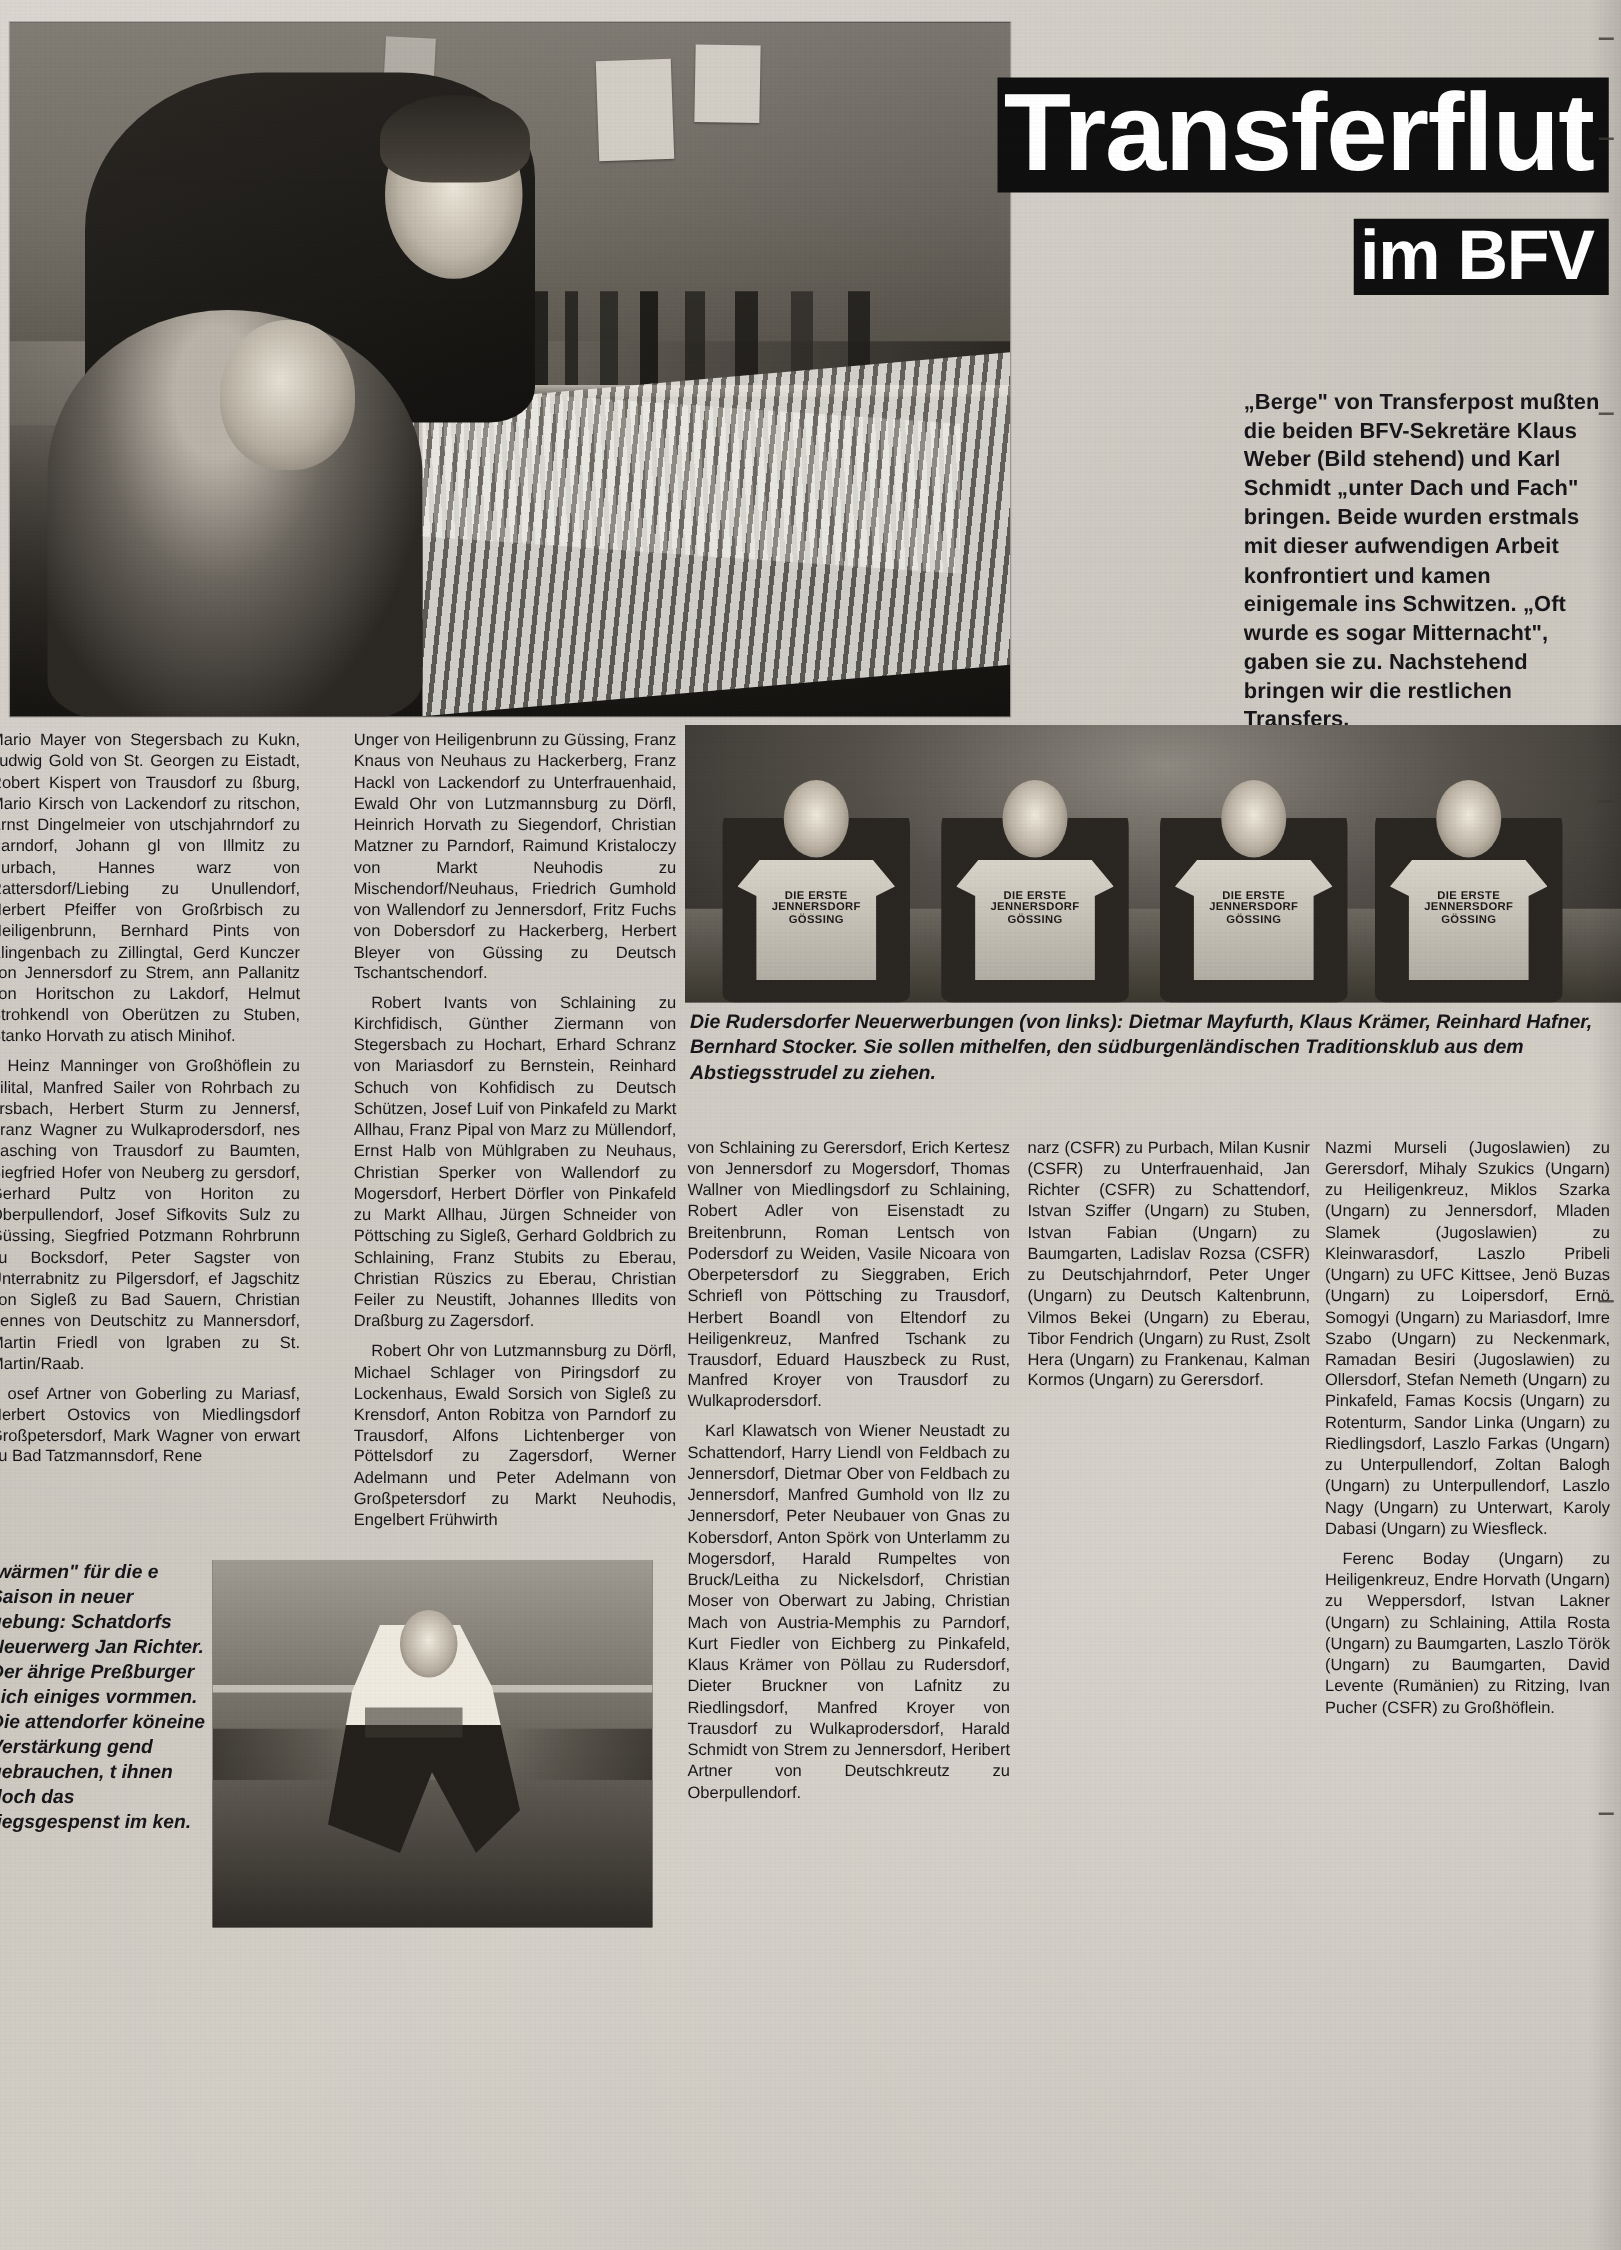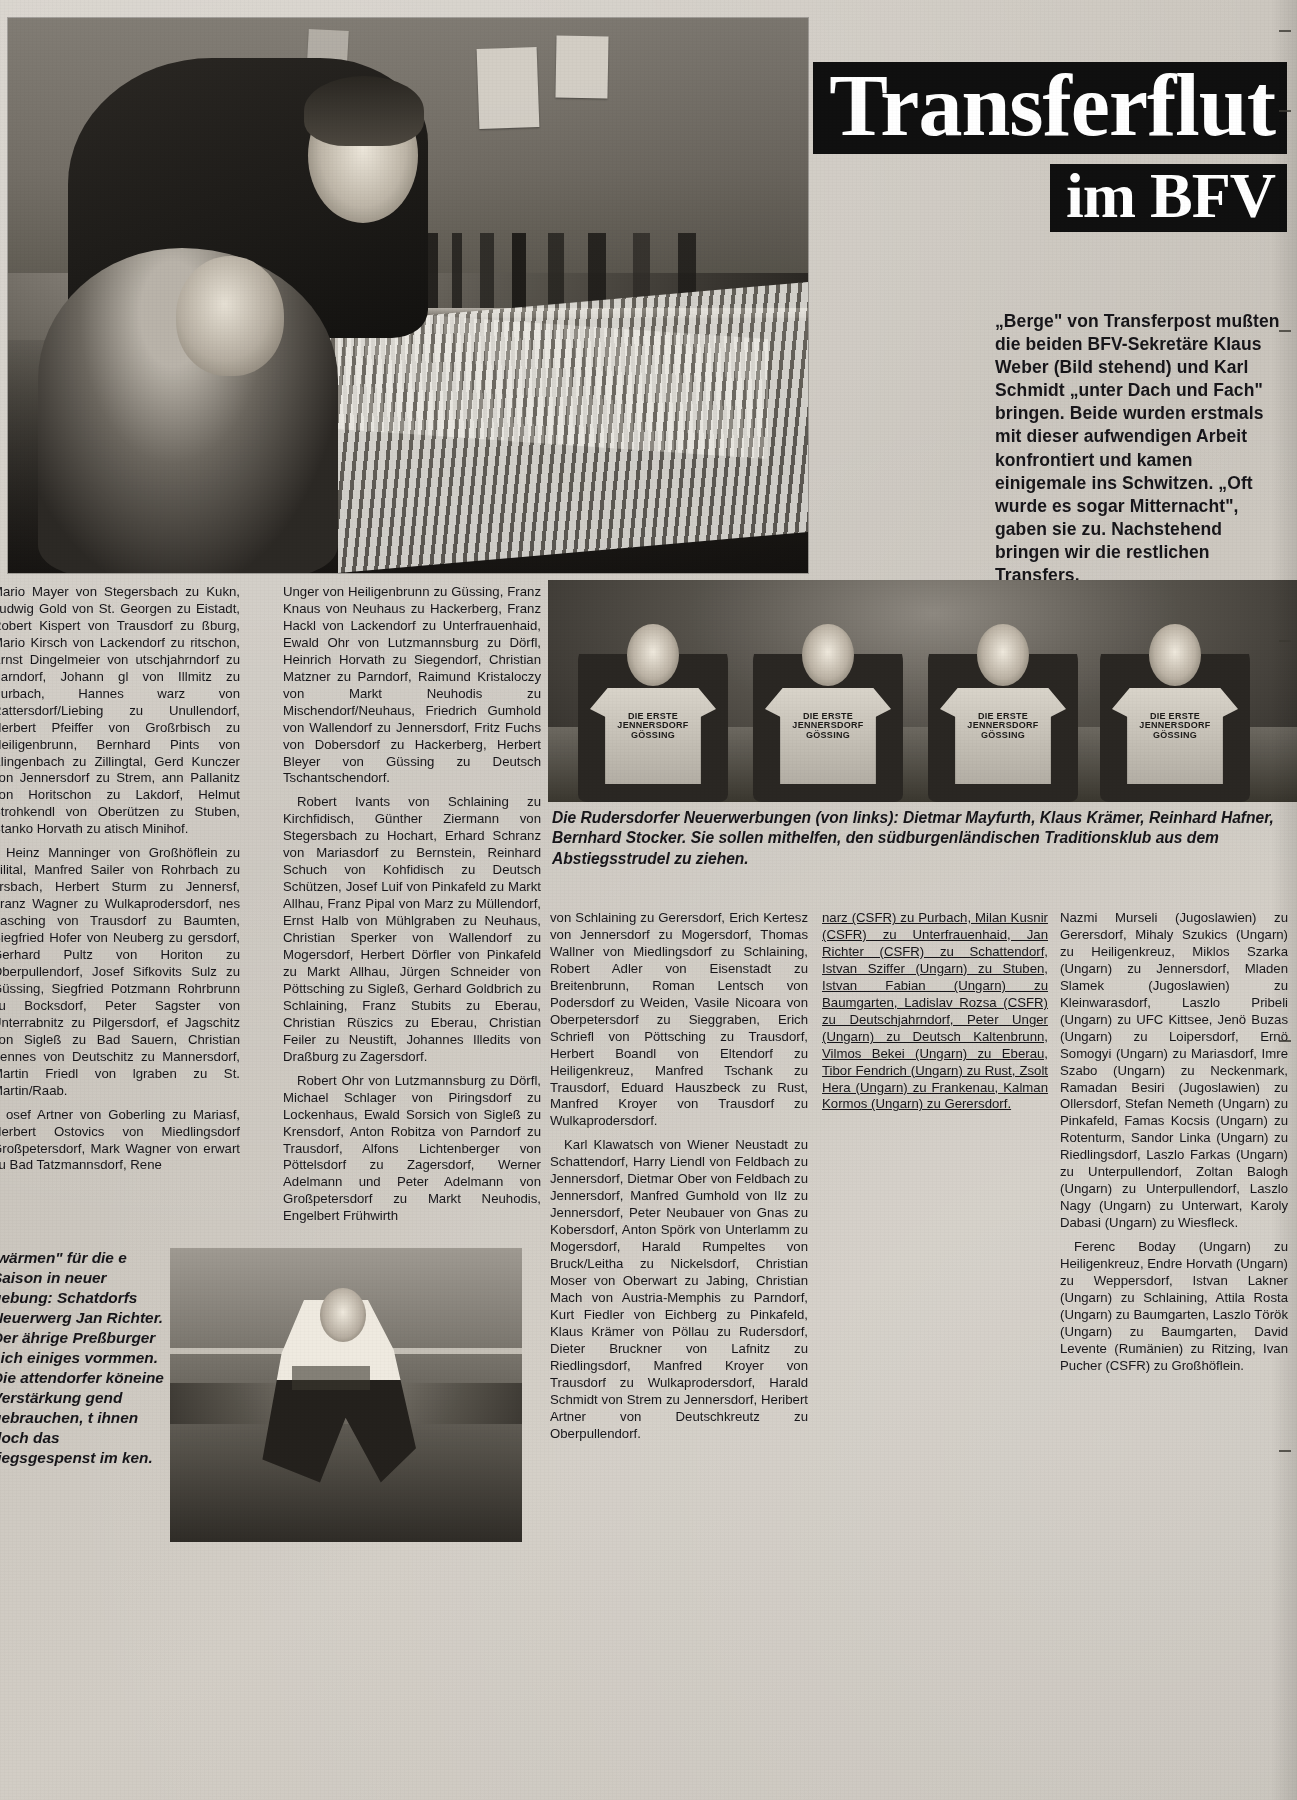--- a/index.html
+++ b/index.html
@@ -135,26 +135,25 @@
     top: 62px;
     width: 500px;
     text-align: right;
   }
   .mast .bar {
     display: inline-block;
     background: #101010;
     color: #fff;
     font-weight: 800;
     letter-spacing: -1px;
-    padding: 2px 12px 6px 16px;
+    padding: 2px 12px 6px 5px;
     line-height: .95;
-    font-family: Liberation Serif, serif;
   }
   .mast .bar1 { font-size: 88px; }
-  .mast .bar2 { font-size: 64px; margin-top: 10px; }
+  .mast .bar2 { font-size: 56px; margin-top: 21px; }
 
   .lead {
     position: absolute;
     right: 12px;
     top: 310px;
     width: 290px;
     font-weight: 700;
     font-size: 17.5px;
     line-height: 1.32;
     text-align: left;
@@ -230,21 +229,21 @@
   
   .colC, .colD, .colE {
     position: absolute;
     top: 882px;
     font-size: 13.2px;
     line-height: 1.285;
     text-align: justify;
     margin-top: 28px;
   }
   .colC { left: 550px; width: 258px; }
-  .colD { left: 822px; width: 226px; text-decoration: underline; }
+  .colD { left: 822px; width: 226px; }
   .colE { left: 1060px; width: 228px; }
   .colC p, .colD p, .colE p { margin: 0 0 7px 0; text-indent: 14px; }
   .colC p:first-child, .colD p:first-child, .colE p:first-child { text-indent: 0; }
 
   
   .bl-caption {
     position: absolute;
     left: -8px;
     top: 1248px;
     width: 172px;

